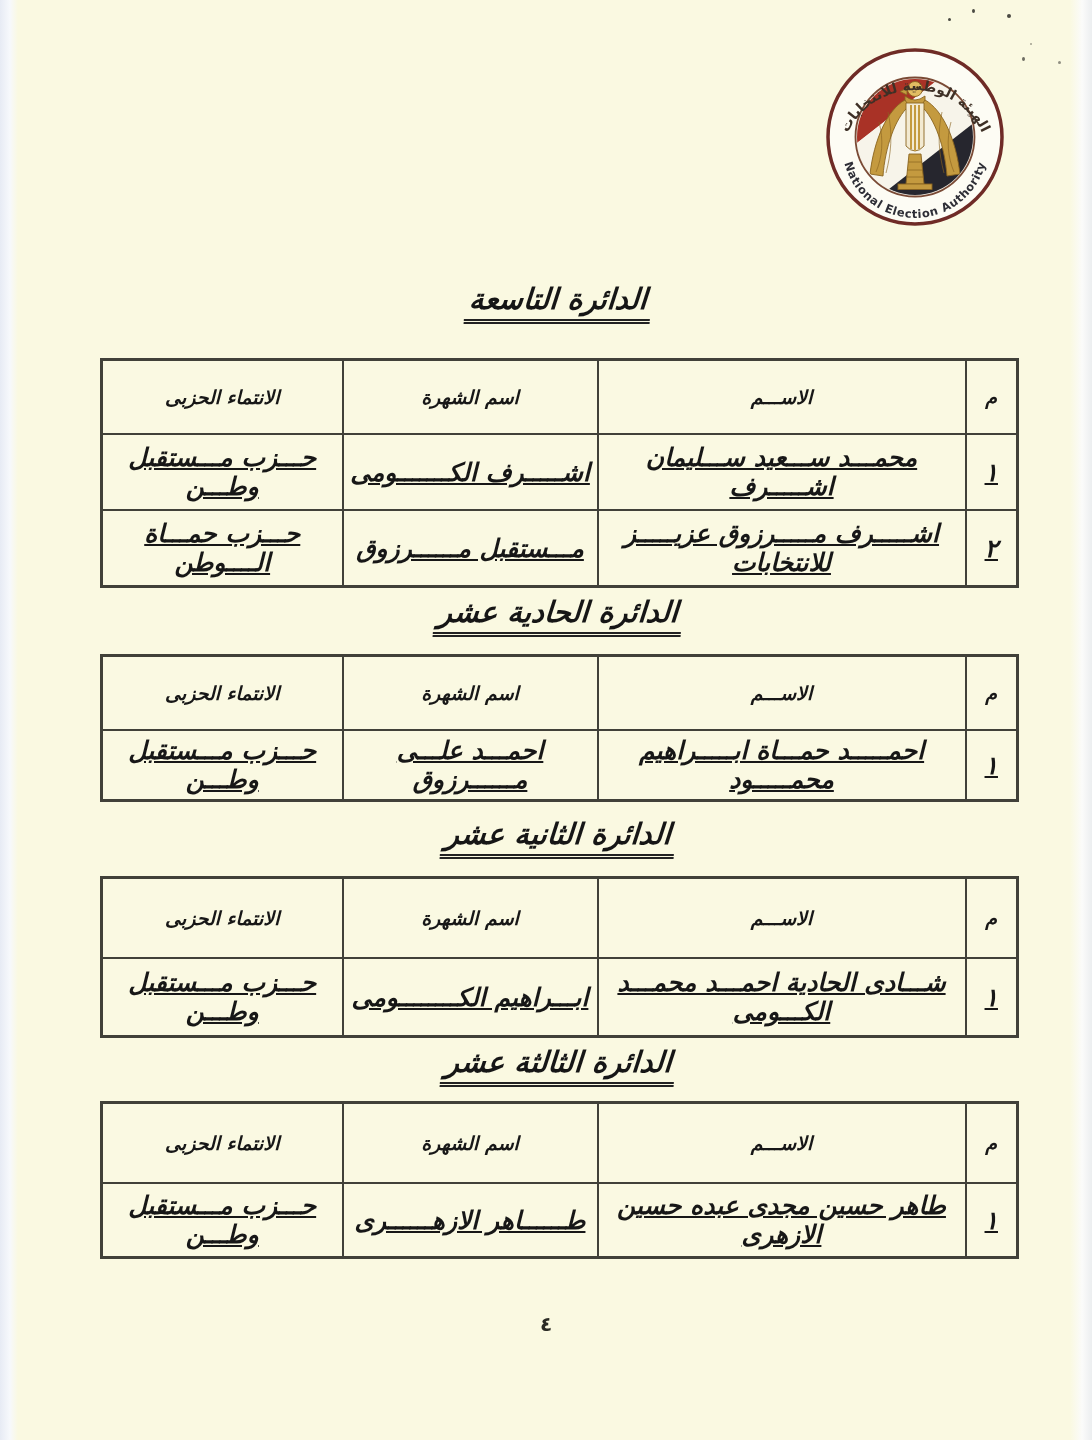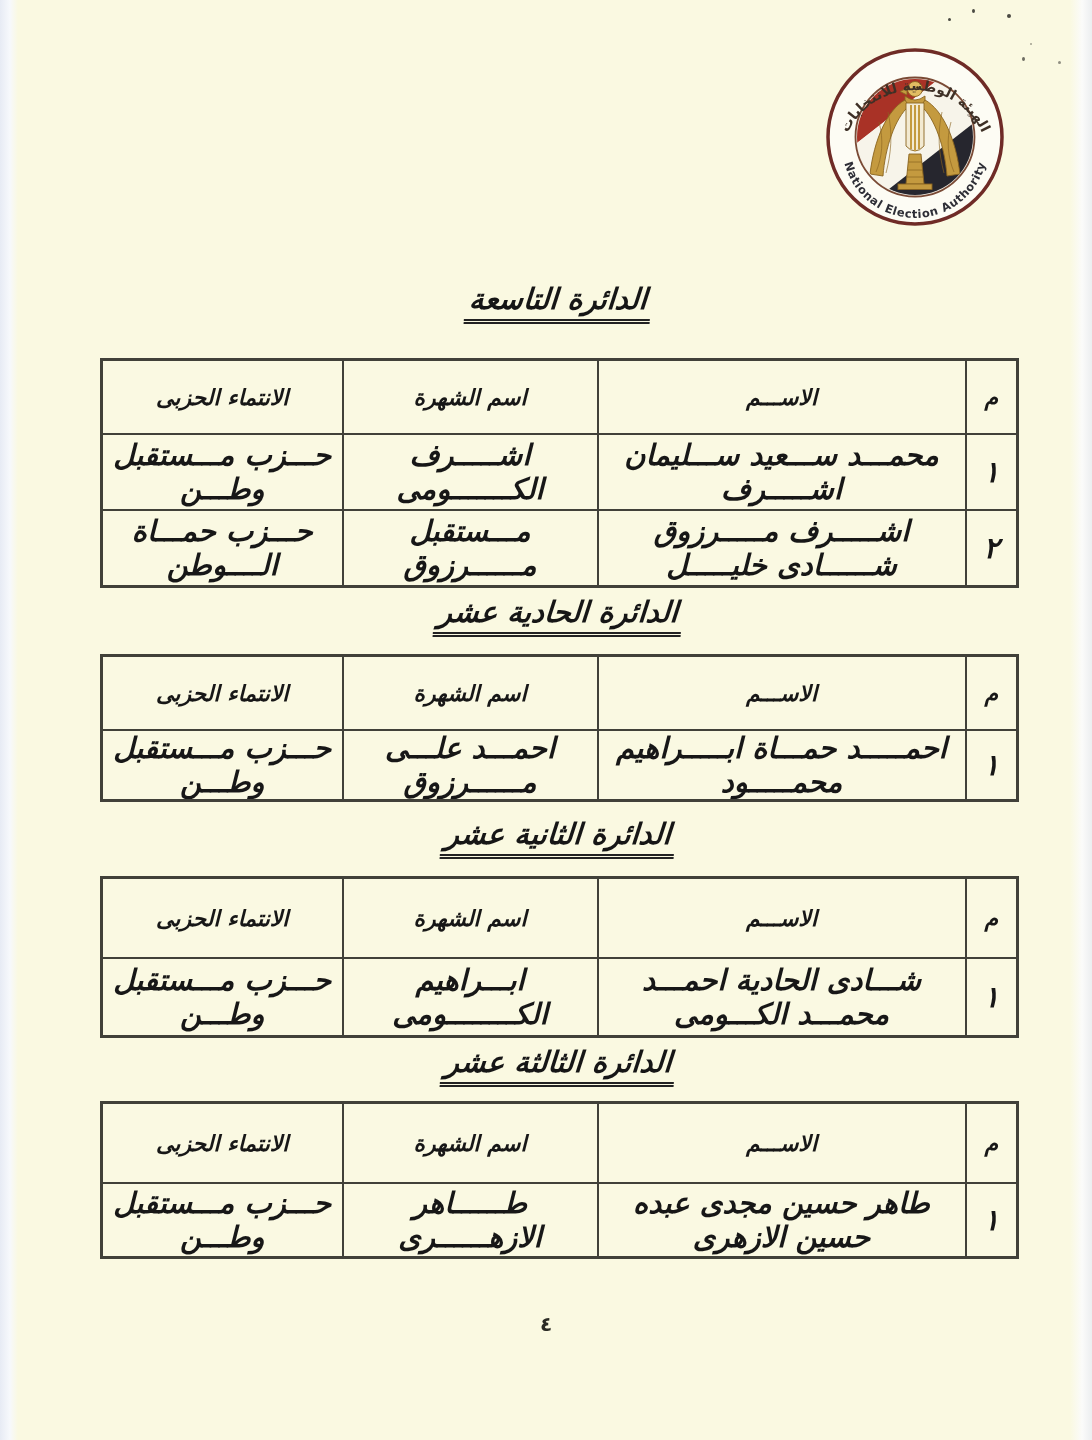--- a/index.html
+++ b/index.html
@@ -40,22 +40,22 @@
     border-collapse:collapse;table-layout:fixed;direction:rtl;
     background:#faf9e2;
   }
   table.cand,table.cand th,table.cand td{border:2px solid #414139;}
   table.cand{border-width:3px;}
   table.cand th,table.cand td{
     text-align:center;vertical-align:middle;
     font-weight:bold;font-style:italic;color:#171717;
     padding:0 4px;overflow:hidden;
   }
-  table.cand th{font-size:22px;}
-  table.cand td{font-size:29px;}
+  table.cand th{font-size:19px;}
+  table.cand td{font-size:25px;text-decoration:underline;}
   col.c-num{width:52px;}
   col.c-name{width:368px;}
   col.c-alias{width:255px;}
   col.c-party{width:241px;}
 
   .t1{top:358px;} .t1 th{height:72px;} .t1 td{height:74px;}
   .t2{top:654px;} .t2 th{height:72px;} .t2 td{height:68px;}
   .t3{top:876px;} .t3 th{height:78px;} .t3 td{height:76px;}
   .t4{top:1101px;} .t4 th{height:78px;} .t4 td{height:72px;}
 
@@ -148,21 +148,21 @@
       <th>الانتماء الحزبى</th>
     </tr>
     <tr>
       <td>١</td>
       <td>محمـــد ســـعيد ســـليمان اشـــــرف</td>
       <td>اشـــــرف الكـــــــومى</td>
       <td>حـــزب مـــستقبل وطـــن</td>
     </tr>
     <tr>
       <td>٢</td>
-      <td>اشـــــرف مـــــرزوق شــــــادى خليـــــل</td>
+      <td>اشـــــرف مـــــرزوق عزيـــــز للانتخابات</td>
       <td>مـــستقبل مــــــرزوق</td>
       <td>حـــزب حمـــاة الــــوطن</td>
     </tr>
   </tbody>
     </table>
 
   <div class="district-title ttl-2">
     <span>الدائرة الحادية عشر</span>
   </div>
   <table class="cand t2">

